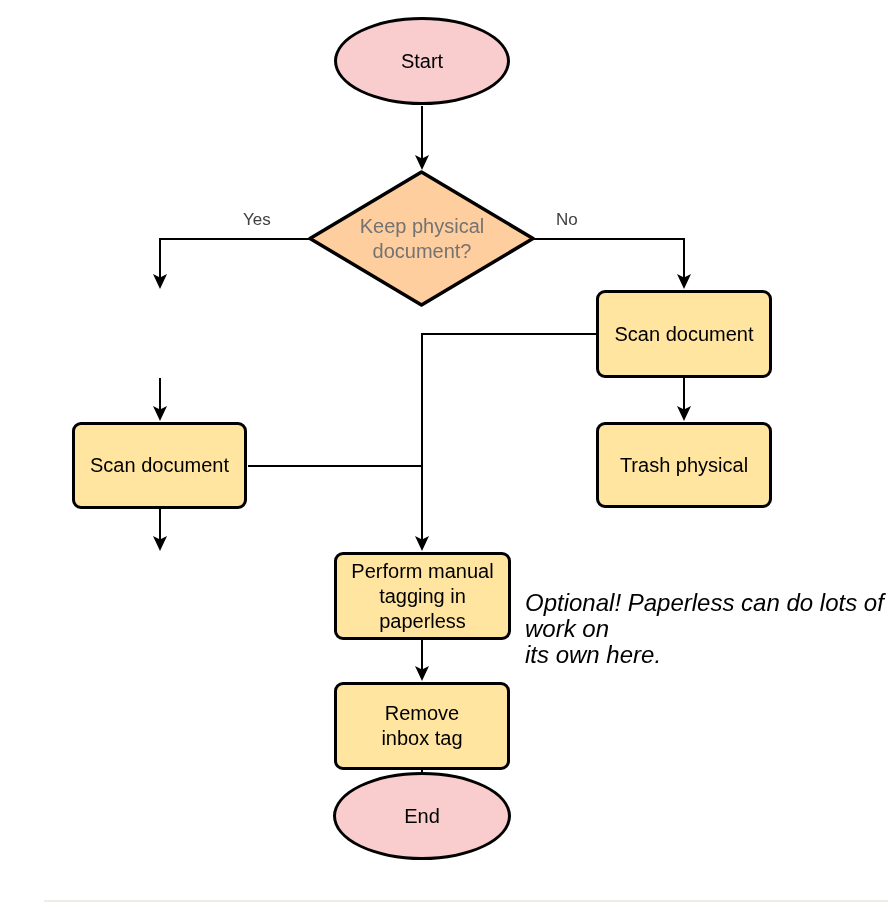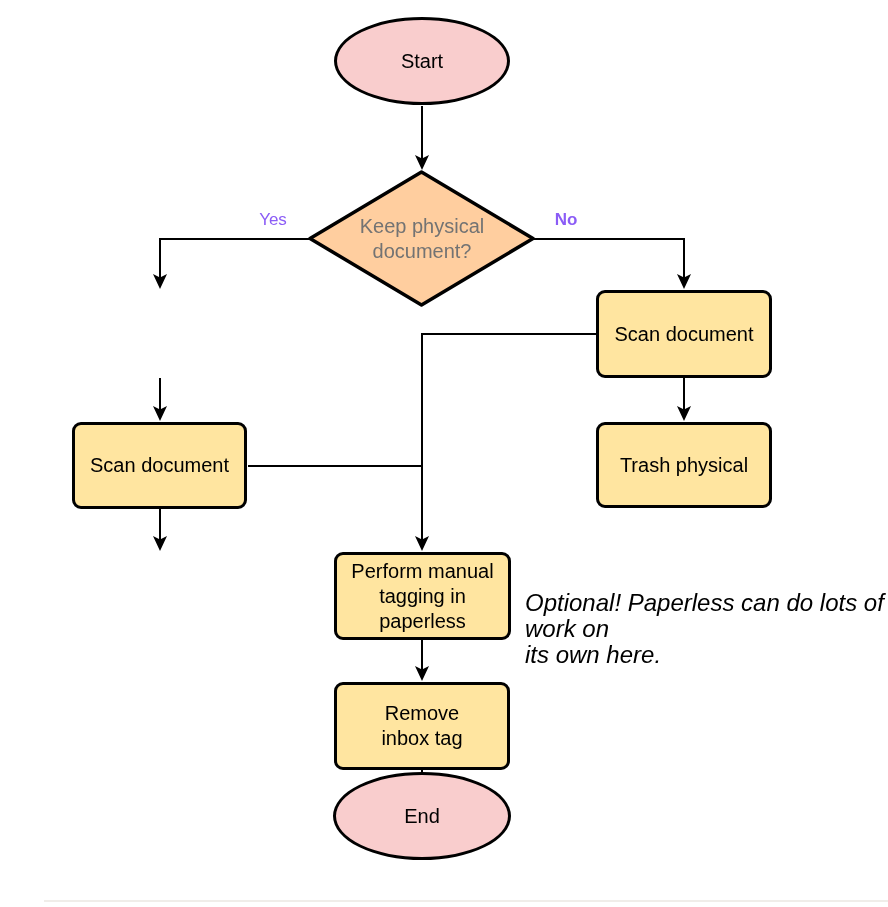--- a/index.html
+++ b/index.html
@@ -51,24 +51,24 @@
     align-items: center;
     justify-content: center;
     text-align: center;
     white-space: pre-line;
     font-size: 20px;
     line-height: 25px;
     color: #737373;
   }
   .edge-label {
     position: absolute;
-    text-align: center;
+    text-align: left;
     font-size: 17px;
     line-height: 20px;
-    color: #8b5cf6;
+    color: #404040;
   }
   .annotation {
     position: absolute;
     font-size: 24px;
     font-style: italic;
     line-height: 26px;
     color: #000000;
     white-space: pre-line;
   }
   .bottom-hairline {
@@ -85,21 +85,21 @@
   #node-write-asn    { left: 28px;  top: 290px; width: 175px; height: 88px; }
   #node-scan-left    { left: 28px;  top: 422px; width: 175px; height: 87px; }
   #node-archive      { left: 28px;  top: 552px; width: 175px; height: 87px; }
   #node-scan-right   { left: 552px; top: 290px; width: 176px; height: 88px; }
   #node-trash        { left: 552px; top: 422px; width: 176px; height: 86px; }
   #node-tagging      { left: 290px; top: 552px; width: 177px; height: 88px; }
   #node-remove-inbox { left: 290px; top: 682px; width: 176px; height: 88px; }
   #node-end          { left: 289px; top: 772px; width: 178px; height: 88px; }
   #decision-text     { left: 288px; top: 214px; width: 180px; height: 50px; }
   #label-yes         { left: 199px; top: 210px; width: 60px; }
-  #label-no          { left: 492px; top: 210px; width: 60px; font-weight: bold; }
+  #label-no          { left: 512px; top: 210px; width: 60px; }
   #note-optional     { left: 481px; top: 590px; }
 </style>
 </head>
 <body>
 
 <div id="canvas">
 
   <svg id="edges-layer" viewBox="0 0 888 907" xmlns="http://www.w3.org/2000/svg">
     <g stroke="#000000" stroke-width="2" fill="none">
       <path d="M378 106 L378 160"></path>

